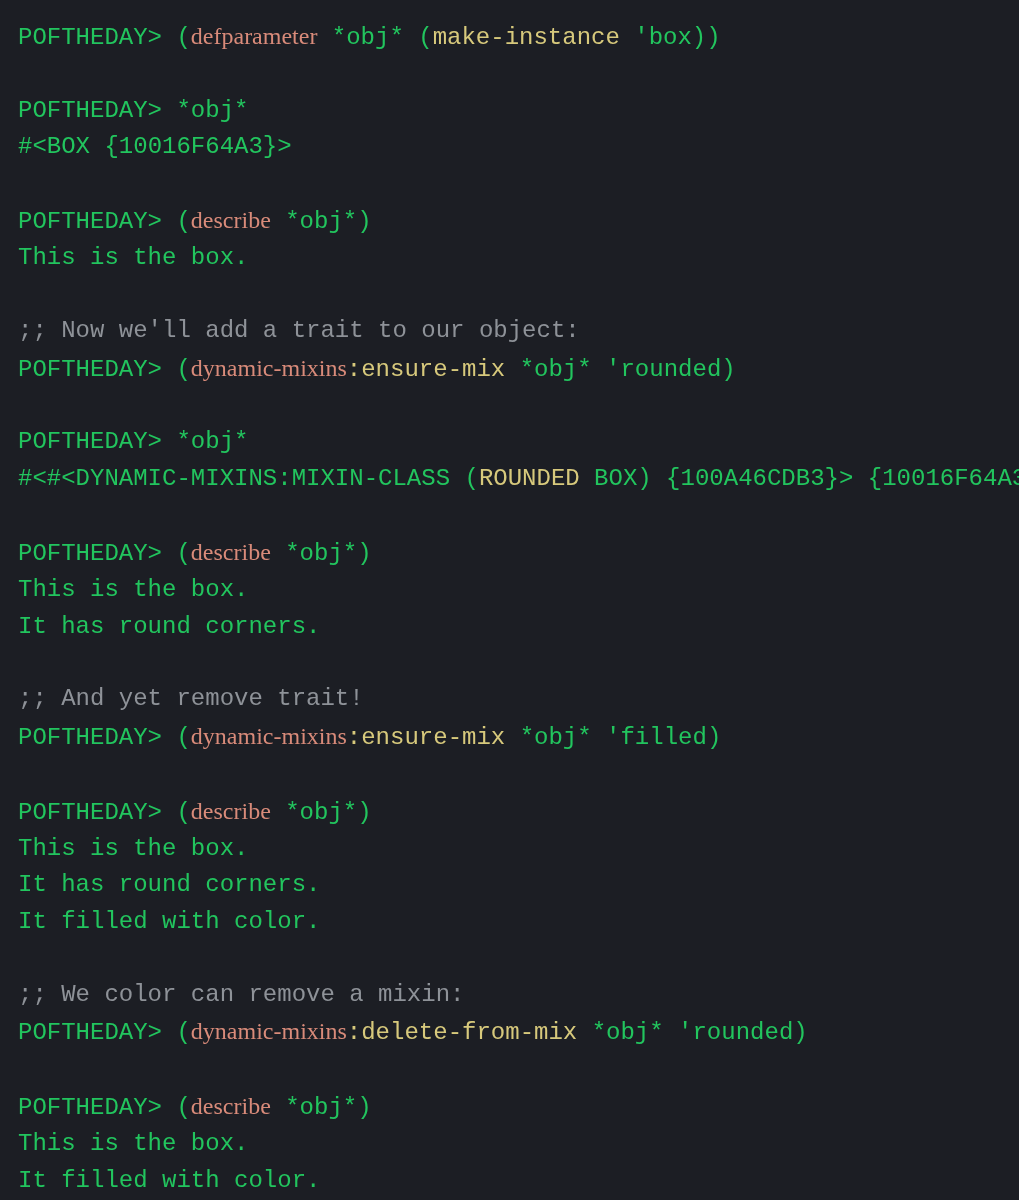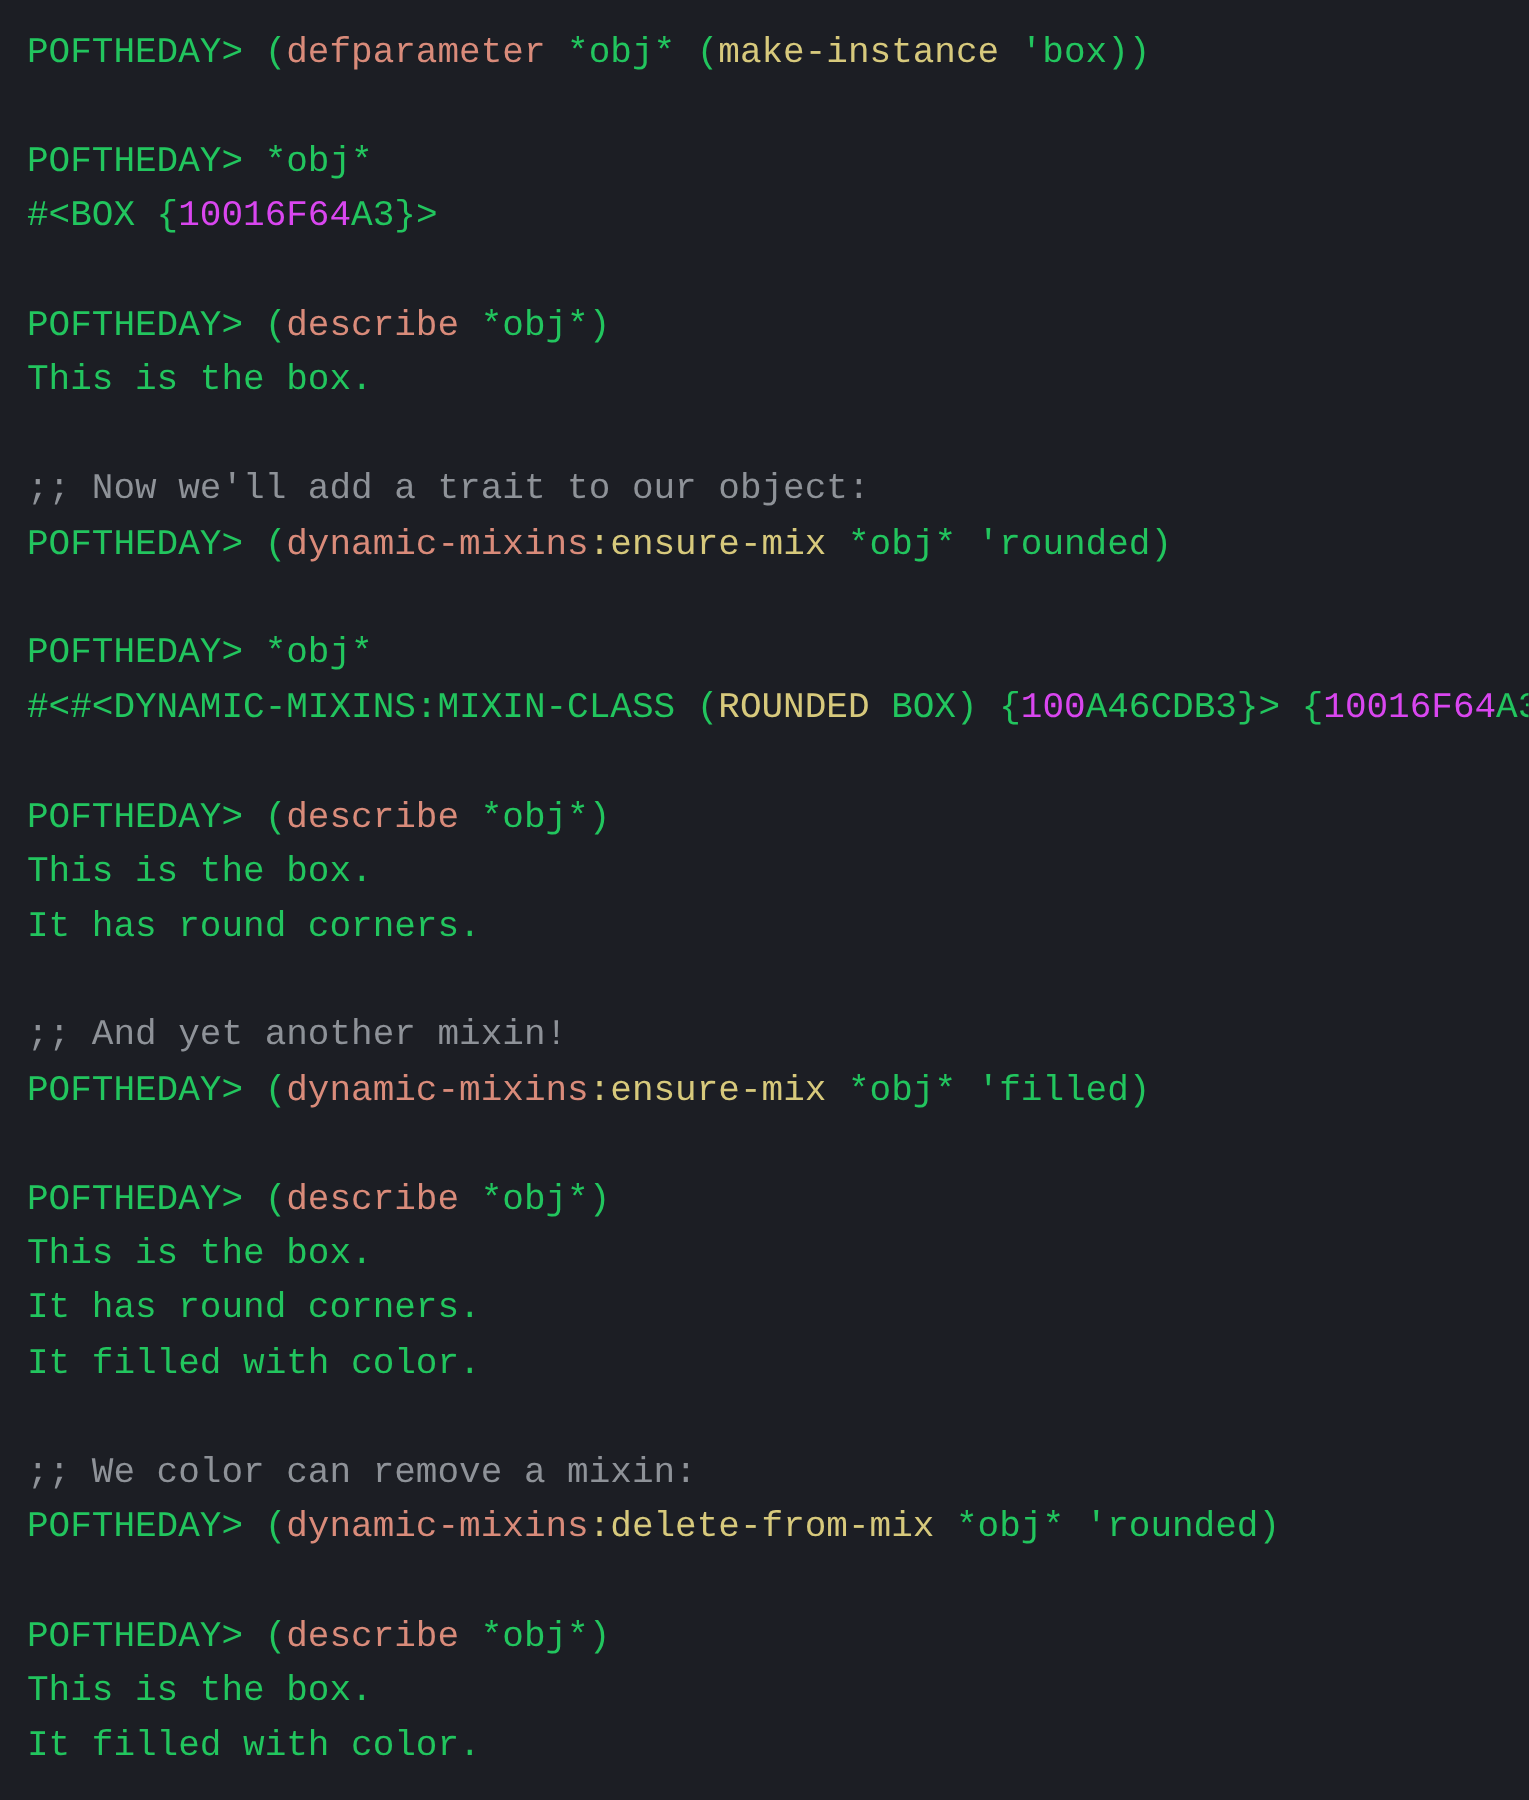--- a/index.html
+++ b/index.html
@@ -14,23 +14,23 @@
     margin: 0;
     padding: 18px 18px 18px 18px;
     font-family: ui-monospace, "SF Mono", "Menlo", "Consolas", "Liberation Mono", monospace;
     font-size: 24px;
     line-height: 36.4px;
     color: #c7ccd1;
     white-space: pre;
     letter-spacing: 0px;
   }
   .tok-plain   { color: #22c55e; }
-  .tok-red     { color: #d98b7a; }   
+  .tok-red     { color: #d98b7a; font-family: Liberation Serif, serif; }   
   .tok-yellow  { color: #d7c97c; text-align: center; }   
-  .tok-orange  { color: #d946ef; }   
+  .tok-orange  { color: #22c55e; }   
   .tok-comment { color: #8e9298; }   
 </style>
 </head>
 <body>
 
 <pre class="code" id="code-block"><span><span class="tok-plain">POFTHEDAY&gt; (</span><span class="tok-red">defparameter</span><span class="tok-plain"> *obj* (</span><span class="tok-yellow">make-instance</span><span class="tok-plain"> 'box))</span></span>
 <span><span class="tok-plain"></span></span>
 <span><span class="tok-plain">POFTHEDAY&gt; *obj*</span></span>
 <span><span class="tok-plain">#&lt;BOX {</span><span class="tok-orange">10016F64</span><span class="tok-plain">A3}&gt;</span></span>
 <span><span class="tok-plain"></span></span>
@@ -40,21 +40,21 @@
 <span><span class="tok-comment">;; Now we'll add a trait to our object:</span></span>
 <span><span class="tok-plain">POFTHEDAY&gt; (</span><span class="tok-red">dynamic-mixins</span><span class="tok-yellow">:ensure-mix</span><span class="tok-plain"> *obj* 'rounded)</span></span>
 <span><span class="tok-plain"></span></span>
 <span><span class="tok-plain">POFTHEDAY&gt; *obj*</span></span>
 <span><span class="tok-plain">#&lt;#&lt;DYNAMIC-MIXINS:MIXIN-CLASS (</span><span class="tok-yellow">ROUNDED</span><span class="tok-plain"> BOX) {</span><span class="tok-orange">100</span><span class="tok-plain">A46CDB3}&gt; {</span><span class="tok-orange">10016F64</span><span class="tok-plain">A3}&gt;</span></span>
 <span><span class="tok-plain"></span></span>
 <span><span class="tok-plain">POFTHEDAY&gt; (</span><span class="tok-red">describe</span><span class="tok-plain"> *obj*)</span></span>
 <span><span class="tok-plain">This is the box.</span></span>
 <span><span class="tok-plain">It has round corners.</span></span>
 <span><span class="tok-plain"></span></span>
-<span><span class="tok-comment">;; And yet another mixin!</span></span>
+<span><span class="tok-comment">;; And yet remove trait!</span></span>
 <span><span class="tok-plain">POFTHEDAY&gt; (</span><span class="tok-red">dynamic-mixins</span><span class="tok-yellow">:ensure-mix</span><span class="tok-plain"> *obj* 'filled)</span></span>
 <span><span class="tok-plain"></span></span>
 <span><span class="tok-plain">POFTHEDAY&gt; (</span><span class="tok-red">describe</span><span class="tok-plain"> *obj*)</span></span>
 <span><span class="tok-plain">This is the box.</span></span>
 <span><span class="tok-plain">It has round corners.</span></span>
 <span><span class="tok-plain">It filled with color.</span></span>
 <span><span class="tok-plain"></span></span>
 <span><span class="tok-comment">;; We color can remove a mixin:</span></span>
 <span><span class="tok-plain">POFTHEDAY&gt; (</span><span class="tok-red">dynamic-mixins</span><span class="tok-yellow">:delete-from-mix</span><span class="tok-plain"> *obj* 'rounded)</span></span>
 <span><span class="tok-plain"></span></span>

